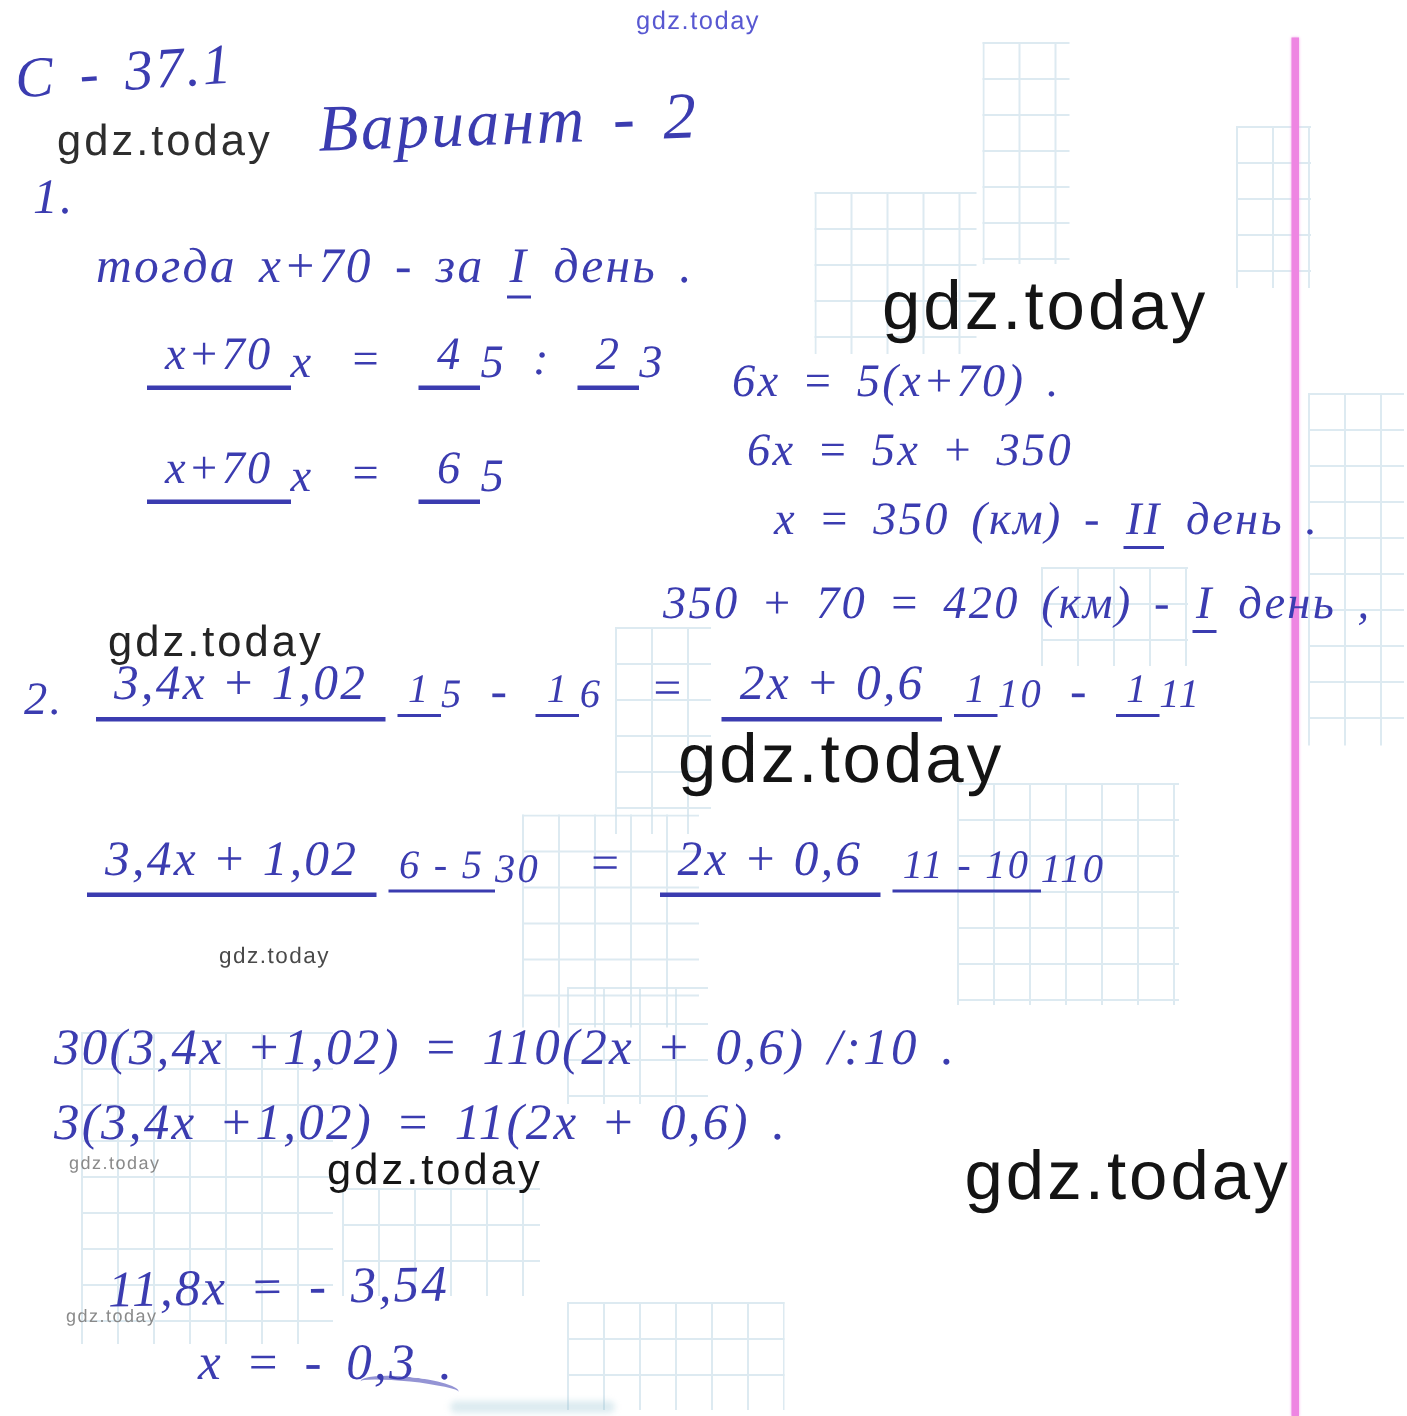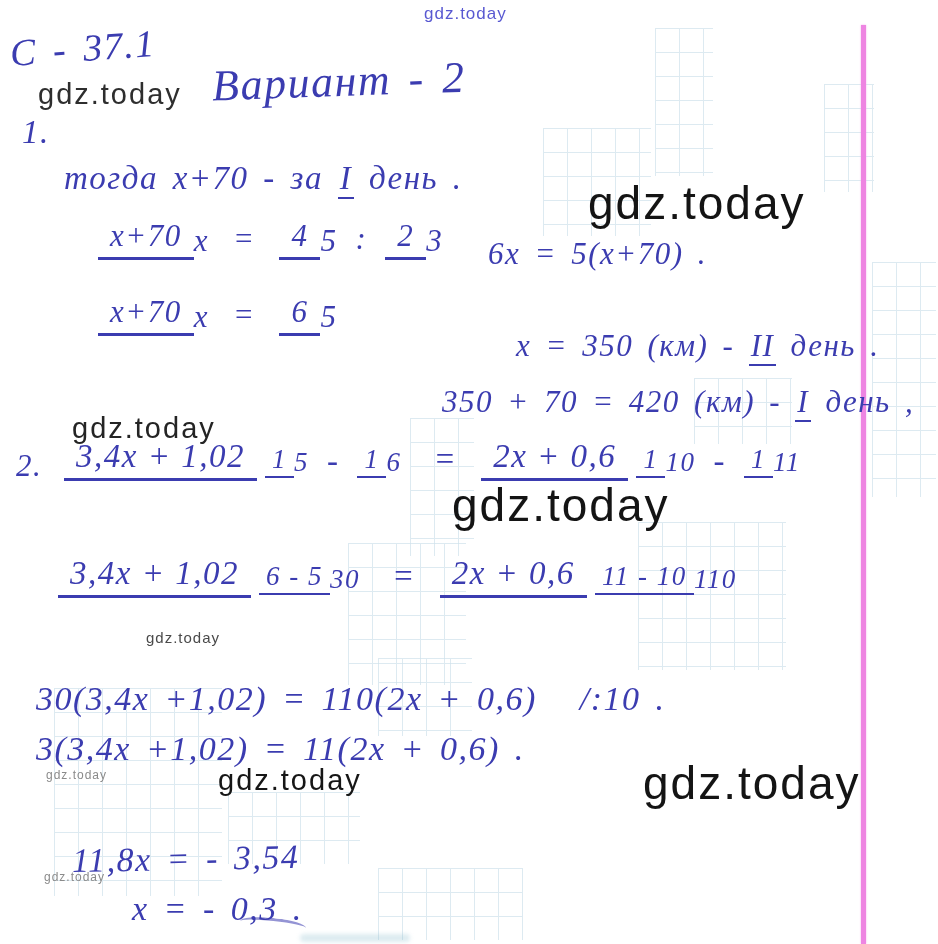--- a/index.html
+++ b/index.html
@@ -144,20 +144,21 @@
       <span class="fden">x</span>
     </span>
     <span class="eqop">=</span>
     <span class="frac">
       <span class="fnum">6</span>
       <span class="fden">5</span>
     </span>
   </div>
 
   <div class="hand" style="left:488px;top:236px;font-size:31px;">6x = 5(x+70) .</div>
+  <div class="hand" style="left:498px;top:282px;font-size:31px;">6x = 5x + 350</div>
   <div class="hand" style="left:516px;top:328px;font-size:31px;font-family:Liberation Serif, serif;">
     <span>x = 350 (км) - </span><span class="roman">II</span><span> день .</span>
   </div>
   <div class="hand" style="left:442px;top:384px;font-size:31px;">
     <span>350 + 70 = 420 (км) - </span><span class="roman">I</span><span> день ,</span>
   </div>
 
   <div class="hand" style="left:16px;top:448px;font-size:31px;">2.</div>
 
   <div class="eqrow" style="left:56px;top:438px;font-size:33px;">
@@ -209,21 +210,21 @@
         <span class="frac sm">
           <span class="fnum">11 - 10</span>
           <span class="fden">110</span>
         </span>
       </span>
     </span>
   </div>
 
   <div class="hand" style="left:36px;top:680px;font-size:34px;">
     <span>30(3,4x +1,02) = 110(2x + 0,6)</span>
-    <span style="margin-left:28px;">/:10 .</span>
+    <span style="">/:10 .</span>
   </div>
   <div class="hand" style="left:36px;top:730px;font-size:34px;">3(3,4x +1,02) = 11(2x + 0,6) .</div>
   <div class="hand" style="left:72px;top:840px;font-size:34px;transform:rotate(-1deg);">11,8x = - 3,54</div>
   <div class="hand" style="left:132px;top:890px;font-size:34px;">x = - 0,3 .</div>
 
   <div class="cut-stroke" style="left:240px;top:918px;width:66px;height:10px;transform:rotate(6deg);"></div>
   <div class="smudge" style="left:300px;top:934px;width:110px;height:8px;"></div>
 
 </div>
 

